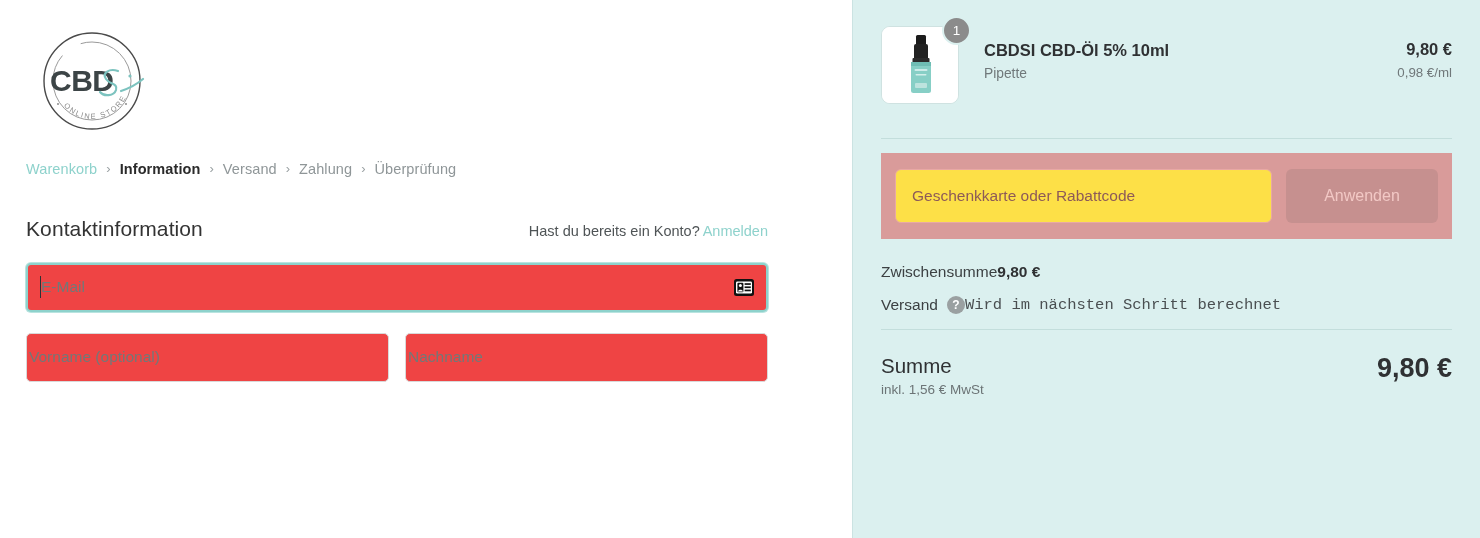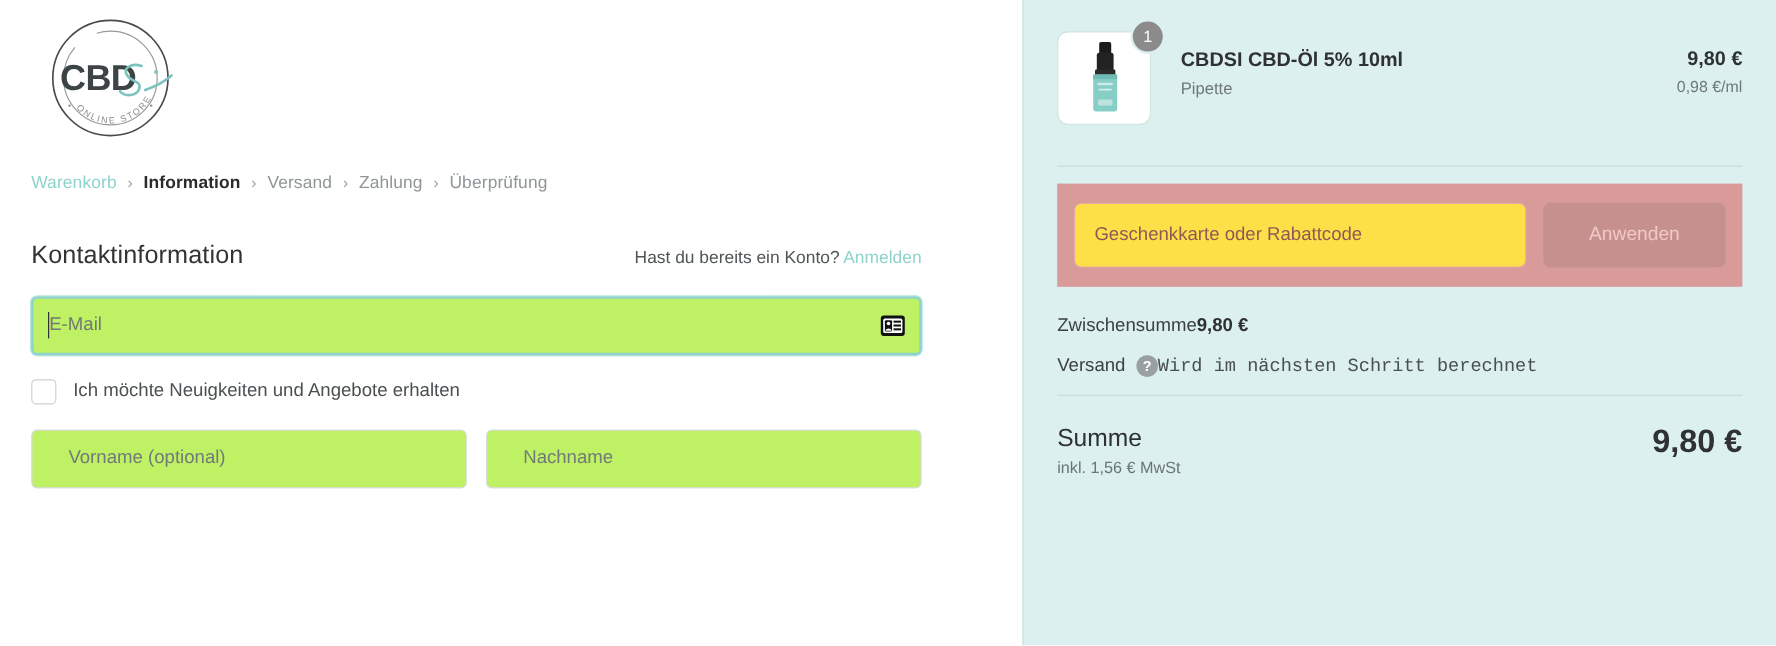--- a/index.html
+++ b/index.html
@@ -21,21 +21,21 @@
   .main {
     width: 852px;
     height: 538px;
     position: relative;
     background: #ffffff;
     padding: 0;
   }
   .main-inner {
     position: absolute;
     left: 26px;
-    top: 1px;
+    top: 17px;
     width: 742px;
   }
 
   
   .logo-wrap {
     margin-top: 12px;
     width: 140px; height: 105px;
     position: relative;
   }
   .logo-wrap svg { display: block; }
@@ -87,25 +87,25 @@
   .field {
     position: relative;
     margin-top: 22px;
     height: 49px;
   }
   .text-input {
     width: 100%;
     height: 49px;
     border: 1px solid #d9d9d9;
     border-radius: 5px;
-    background: #bef264;
+    background: #ef4444;
     font-size: 15.5px;
     font-family: "Liberation Sans", sans-serif;
     color: #333;
-    padding: 0 30px;
+    padding: 0 2px;
     outline: none;
   }
   .text-input::placeholder { color: #737878; opacity: 1; }
   .text-input.focused {
     border: 2px solid #8ed2cc;
     box-shadow: 0 0 0 1px #b9e4e0;
     padding-left: 13px;
   }
   .caret {
     position: absolute;
@@ -384,24 +384,20 @@
             <rect x="4.4" y="4.8" width="6" height="9.4" rx="1" fill="#111111"></rect>
             <circle cx="7.4" cy="7.6" r="1.5" fill="#ffffff"></circle>
             <path d="M4.9 13.6 c0.5 -2.4 4.6 -2.4 5.1 0 z" fill="#ffffff"></path>
             <rect x="11.6" y="5.2" width="6.2" height="1.7" fill="#111111"></rect>
             <rect x="11.6" y="8.4" width="6.2" height="1.7" fill="#111111"></rect>
             <rect x="11.6" y="11.6" width="6.2" height="1.7" fill="#111111"></rect>
           </svg>
         </span>
       </div>
 
-      <div class="check-row">
-        <span class="checkbox"></span>
-        <span class="check-label">Ich möchte Neuigkeiten und Angebote erhalten</span>
-      </div>
 
 
       <div class="row-2">
         <div class="half">
           <input class="text-input" type="text" placeholder="Vorname (optional)" style="">
         </div>
         <div class="half">
           <input class="text-input" type="text" placeholder="Nachname" style="">
         </div>
       </div>

